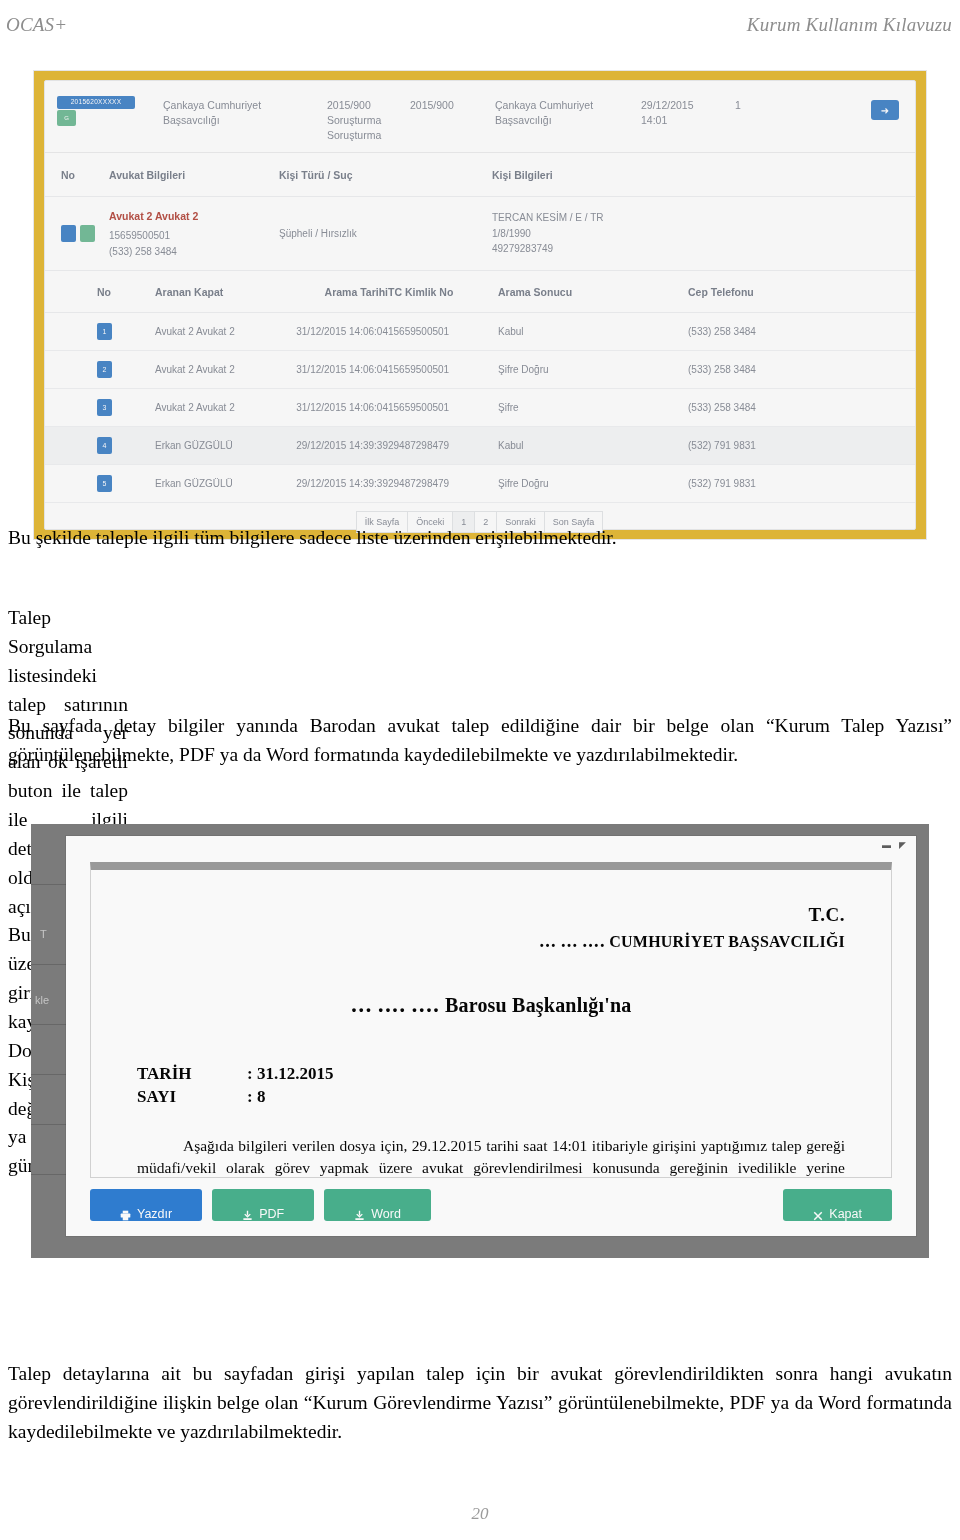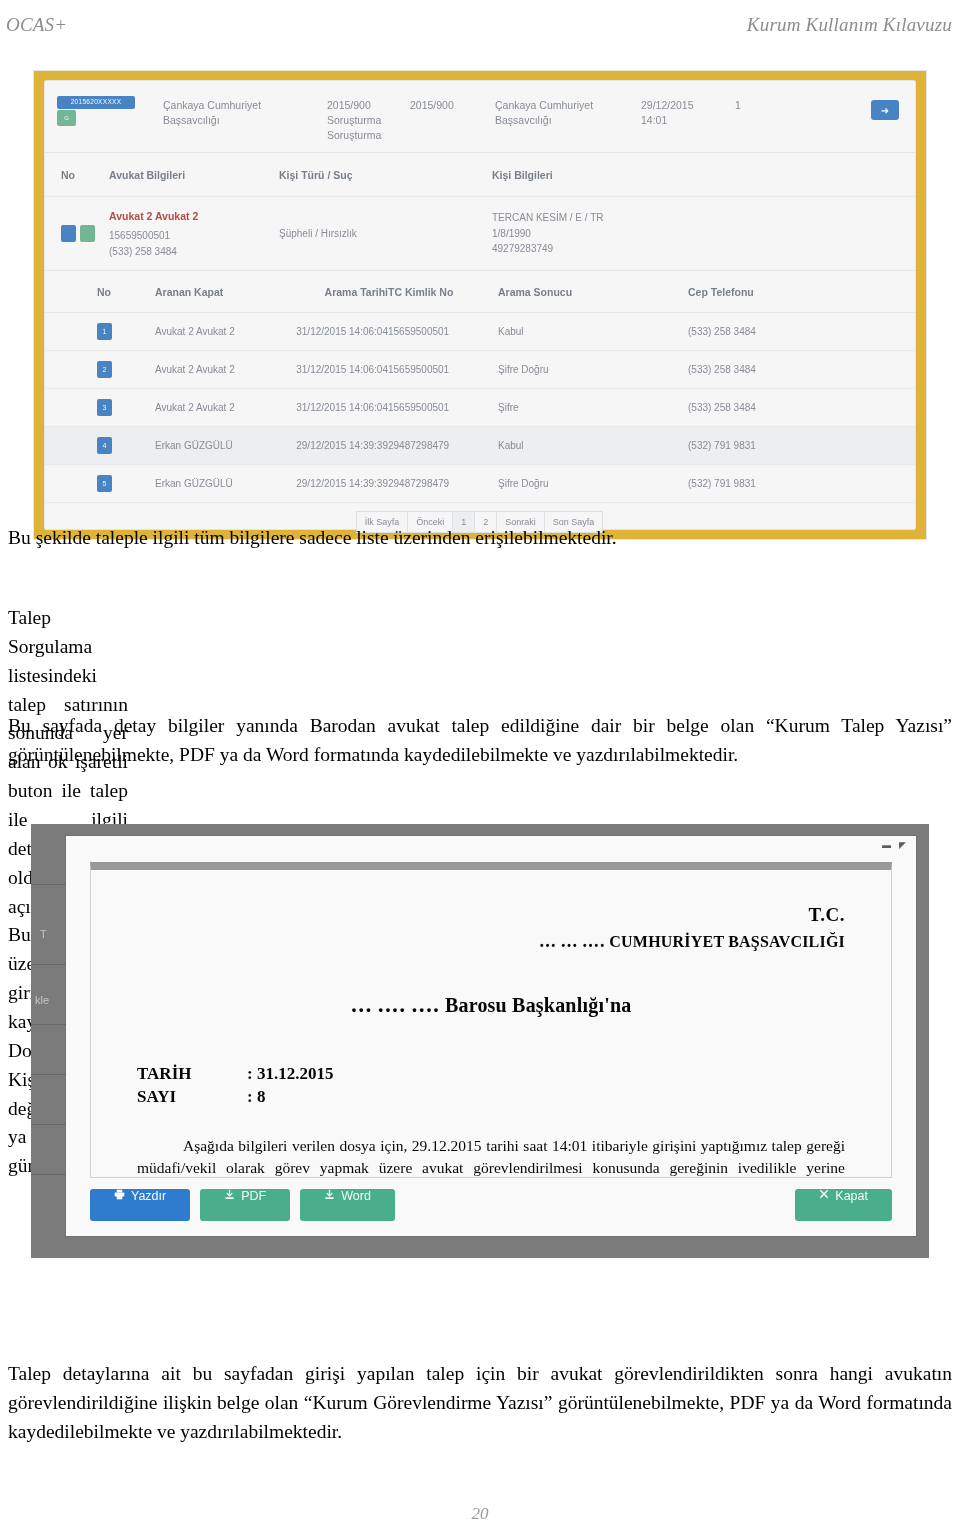--- a/index.html
+++ b/index.html
@@ -212,22 +212,22 @@
   .doc-meta .lbl { display:inline-block; width:110px; }
   .doc-body {
     margin-top:26px; font-size:15.5px; line-height:1.42;
     text-align:justify; text-indent:46px;
   }
   .fd-actions {
     position:absolute; left:24px; right:24px; bottom:14px;
     height:34px; display:flex; align-items:center;
   }
   .btn {
-    height:32px; display:inline-flex; align-items:flex-start; gap:6px;
-    padding:0 24px; border-radius:3px; color:#fff;
+    height:32px; display:inline-flex; align-items:flex-end; gap:6px;
+    padding:0 30px; border-radius:3px; color:#fff;
     font-family:"Liberation Sans", sans-serif; font-size:12.5px;
     margin-right:10px;
   }
   .btn-blue  { background:#2b7cd3; }
   .btn-green { background:#45b08c; }
   .btn-right { margin-left:auto; margin-right:0; }
   .btn svg { display:block; }
 
   
   .page-number {

